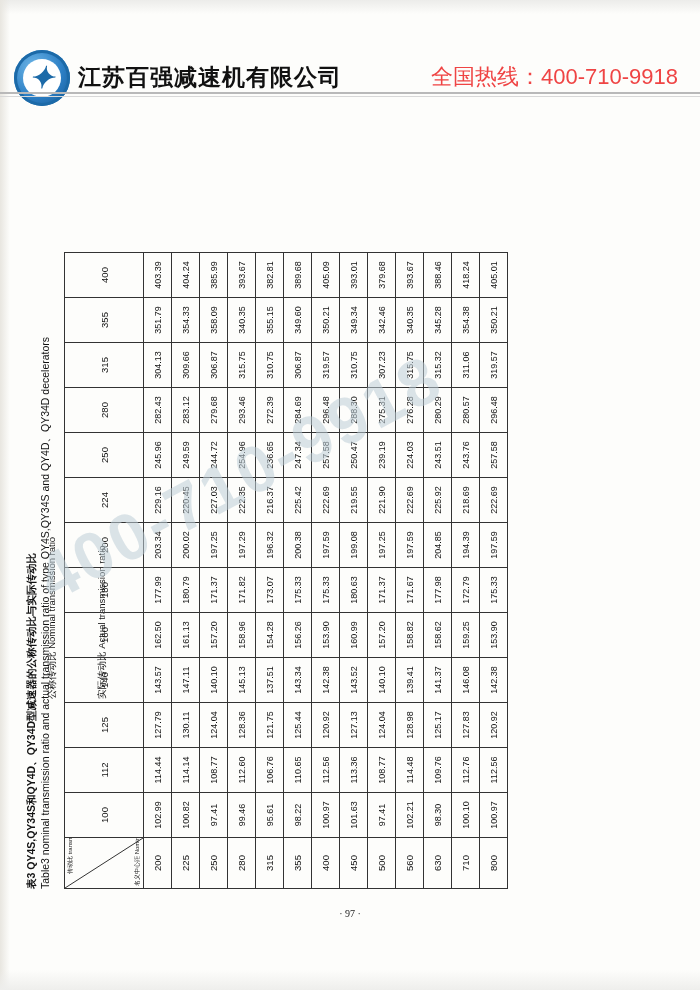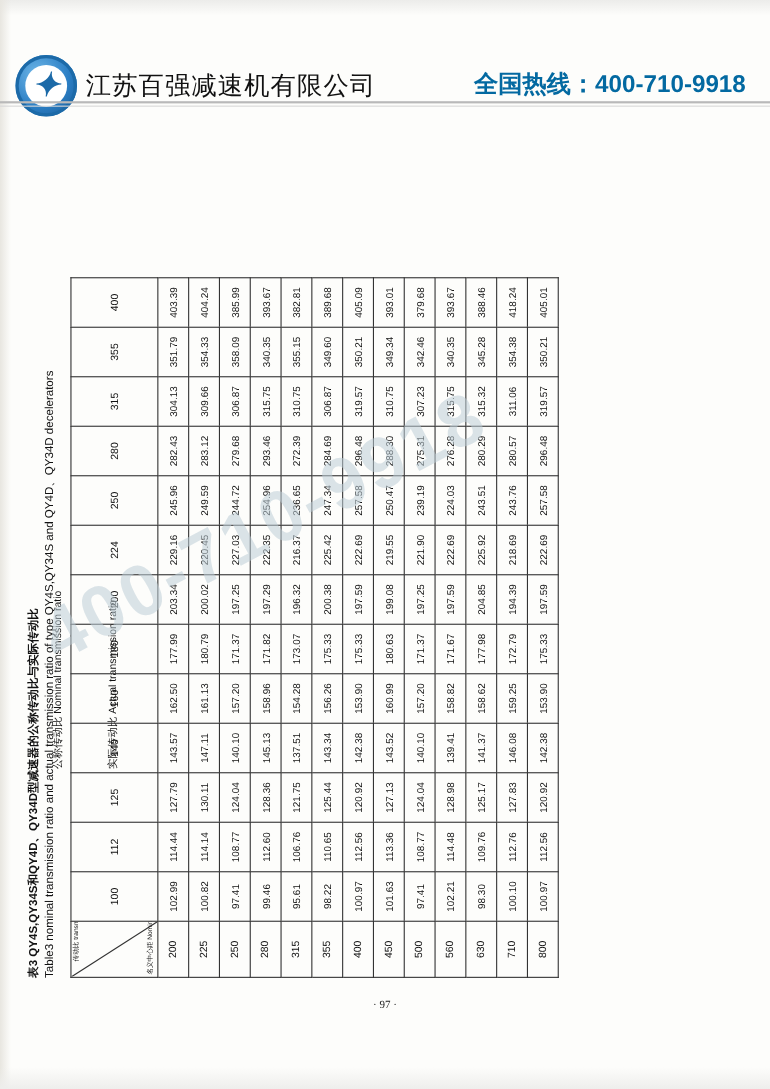--- a/index.html
+++ b/index.html
@@ -61,31 +61,31 @@
     font-size: 30px;
     line-height: 32px;
     text-align: center;
     font-weight: bold;
     transform: skewX(-12deg);
   }
   .company-name {
     position: absolute;
     left: 78px; top: 44px;
     font-size: 23px;
-    font-weight: normal;
+    font-weight: bold;
     color: #111111;
     letter-spacing: 1px;
     white-space: nowrap;
   }
   .hotline {
     position: absolute;
     right: 22px; top: 44px;
     font-size: 22px;
-    font-weight: bold;
-    color: #0369a1;
+    font-weight: normal;
+    color: #ef4444;
     white-space: nowrap;
   }
   .header-rule {
     position: absolute;
     left: 0; top: 92px;
     width: 700px;
     height: 2px;
     background: #b9b9b9;
   }
   .header-rule2 {

